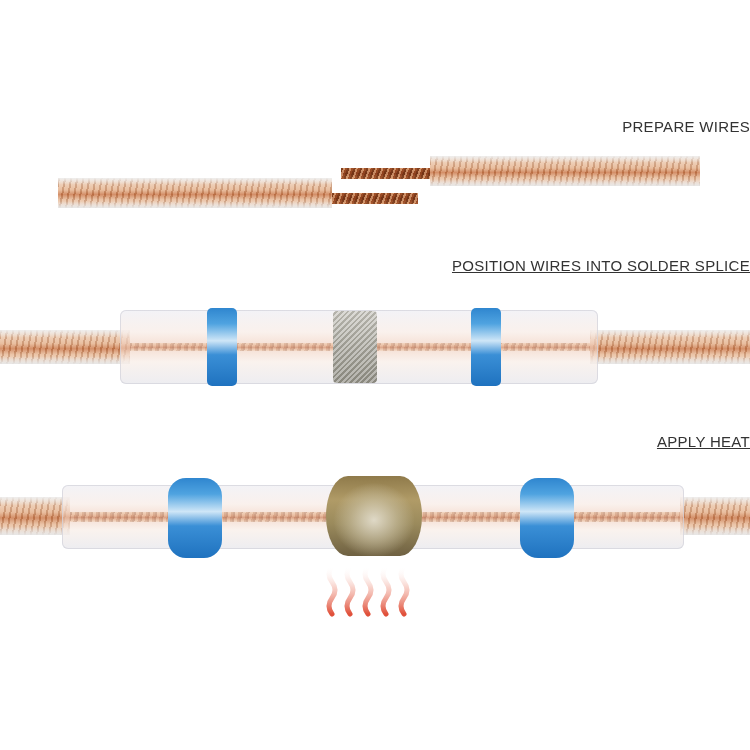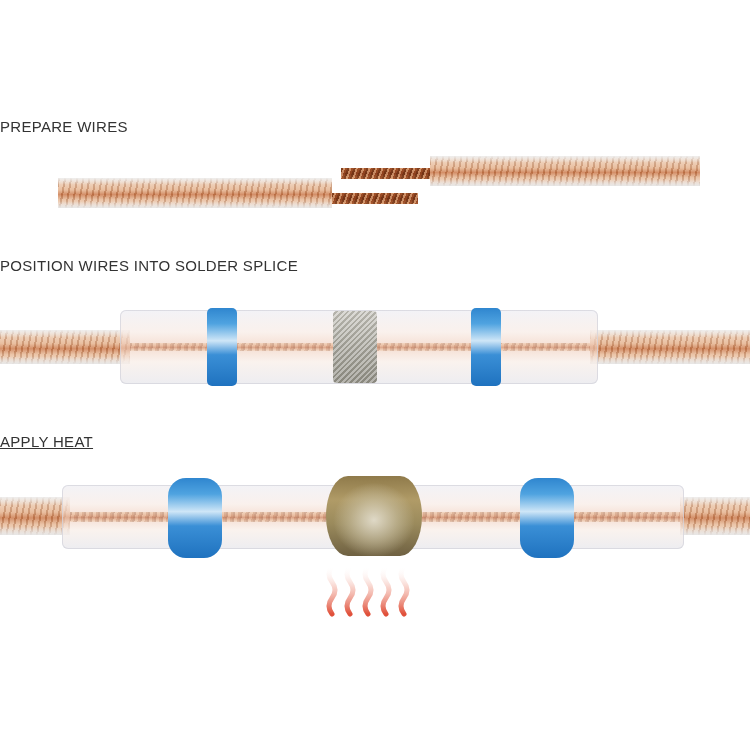--- a/index.html
+++ b/index.html
@@ -1,17 +1,17 @@
 <!DOCTYPE html>
 <html><head>
 <meta charset="utf-8">
 <style>
   html, body { margin: 0; padding: 0; background: #ffffff; }
   body { width: 750px; height: 750px; position: relative; overflow: hidden; font-family: "Liberation Sans", sans-serif; }
-  .label { position: absolute; left: 0; width: 750px; text-align: left; color: #333333; font-size: 15px; letter-spacing: 0.3px; }
+  .label { position: absolute; left: 0; width: 750px; text-align: right; color: #333333; font-size: 15px; letter-spacing: 0.3px; }
   .abs { position: absolute; }
 
   
   .copper {
     background:
       repeating-linear-gradient(100deg, rgba(120,50,20,0.35) 0 2px, rgba(255,220,190,0.25) 2px 5px, rgba(160,80,40,0.3) 5px 7px),
       linear-gradient(180deg, #e9c7a8 0%, #d9946a 35%, #b85f35 55%, #d99a72 75%, #eed7c2 100%);
   }
   .bare {
     background:
@@ -52,21 +52,21 @@
 
 <div class="label" style="top:118px;">PREPARE WIRES</div>
 
 <div>
   <div class="abs insulated" style="left:58px; top:178px; width:274px; height:30px;"></div>
   <div class="abs bare" style="left:332px; top:193px; width:86px; height:11px;"></div>
   <div class="abs bare" style="left:341px; top:168px; width:90px; height:11px;"></div>
   <div class="abs insulated" style="left:430px; top:156px; width:270px; height:30px;"></div>
 </div>
 
-<div class="label" style="top:257px;">POSITION WIRES INTO SOLDER SPLICE</div>
+<div class="label" style="top:257px;text-decoration:underline;">POSITION WIRES INTO SOLDER SPLICE</div>
 
 <div>
   <div class="abs insulated" style="left:0; top:330px; width:130px; height:34px;"></div>
   <div class="abs insulated" style="left:590px; top:330px; width:160px; height:34px;"></div>
   <div class="abs sleeve" style="left:120px; top:310px; width:478px; height:74px;"></div>
   <div class="abs copper" style="left:130px; top:343px; width:460px; height:8px; opacity:0.55;"></div>
   <div class="abs ring" style="left:207px; top:308px; width:30px; height:78px;"></div>
   <div class="abs solder-grey" style="left:333px; top:311px; width:44px; height:72px;"></div>
   <div class="abs ring" style="left:471px; top:308px; width:30px; height:78px;"></div>
 </div>

